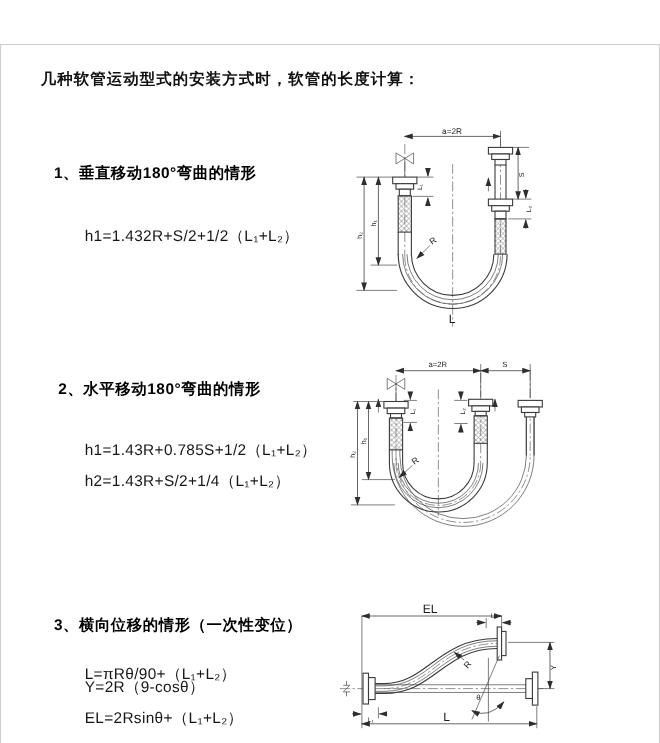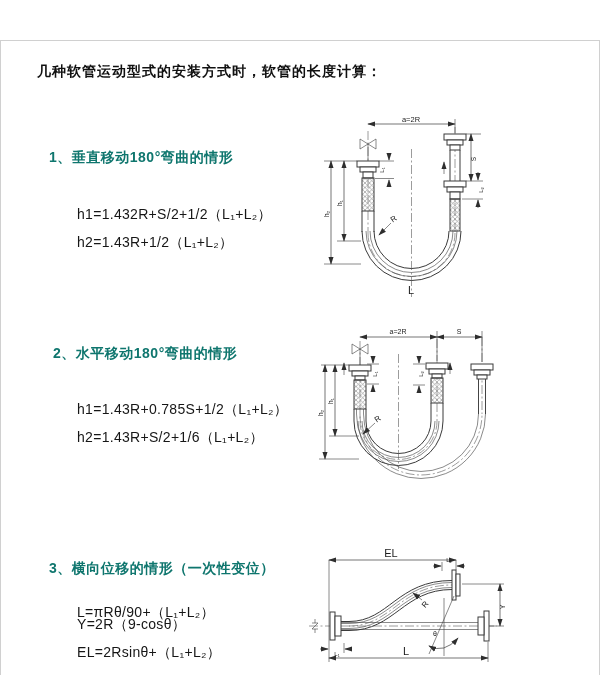--- a/index.html
+++ b/index.html
@@ -6,21 +6,21 @@
   .page{
     position:relative;width:600px;height:675px;background:#ffffff;
     border:1px solid #d0d0d0;box-sizing:border-box;overflow:hidden;
     font-family:"Liberation Sans",sans-serif;color:#111;margin-top:40px;
   }
   .doc-title{
     position:absolute;left:36px;top:22px;font-size:14px;font-weight:bold;
     letter-spacing:1px;color:#111;
   }
   .sec-heading{
-    position:absolute;font-size:14px;font-weight:bold;letter-spacing:.5px;color:#0f766e;
+    position:absolute;font-size:14px;font-weight:bold;letter-spacing:.5px;color:#000000;
   }
   .formula{
     position:absolute;font-size:14px;letter-spacing:.3px;color:#161616;
   }
   svg{position:absolute;}
   svg text{font-family:"Liberation Sans",sans-serif;fill:#1b1b1b;}
   .ln{stroke:#3a3a3a;stroke-width:1;fill:none}
   .tn{stroke:#4a4a4a;stroke-width:.65;fill:none}
   .dim{stroke:#3a3a3a;stroke-width:.7;fill:none}
   .cl{stroke:#666;stroke-width:.65;fill:none;stroke-dasharray:9 2.5 2 2.5}
@@ -28,25 +28,24 @@
 </style>
 </head>
 <body>
 
 <div class="page">
 
   <div class="doc-title">几种软管运动型式的安装方式时，软管的长度计算：</div>
 
   <div class="sec-heading" style="left:48px;top:108px">1、垂直移动180°弯曲的情形</div>
   <div class="formula" style="left:76px;top:165px">h1=1.432R+S/2+1/2（L₁+L₂）</div>
-  <div class="formula" style="left:76px;top:193px">h2=1.43R+1/2（L₁+L₂）</div>
 
   <div class="sec-heading" style="left:52px;top:304px">2、水平移动180°弯曲的情形</div>
   <div class="formula" style="left:76px;top:360px">h1=1.43R+0.785S+1/2（L₁+L₂）</div>
-  <div class="formula" style="left:76px;top:388px">h2=1.43R+S/2+1/6（L₁+L₂）</div>
+  <div class="formula" style="left:76px;top:388px">h2=1.43R+S/2+1/4（L₁+L₂）</div>
 
   <div class="sec-heading" style="left:48px;top:519px">3、横向位移的情形（一次性变位）</div>
   <div class="formula" style="left:76px;top:563px">L=πRθ/90+（L₁+L₂）</div>
   <div class="formula" style="left:76px;top:575px">Y=2R（9-cosθ）</div>
   <div class="formula" style="left:76px;top:603px">EL=2Rsinθ+（L₁+L₂）</div>
 
   <svg style="left:310px;top:70px" width="280" height="195" viewBox="0 0 280 195">
     <defs>
       <marker id="d1a" markerWidth="8" markerHeight="8" refX="7.2" refY="4" orient="auto-start-reverse" markerUnits="userSpaceOnUse">
         <path d="M0,1.4 L8,4 L0,6.6 Z" fill="#2e2e2e"></path>

